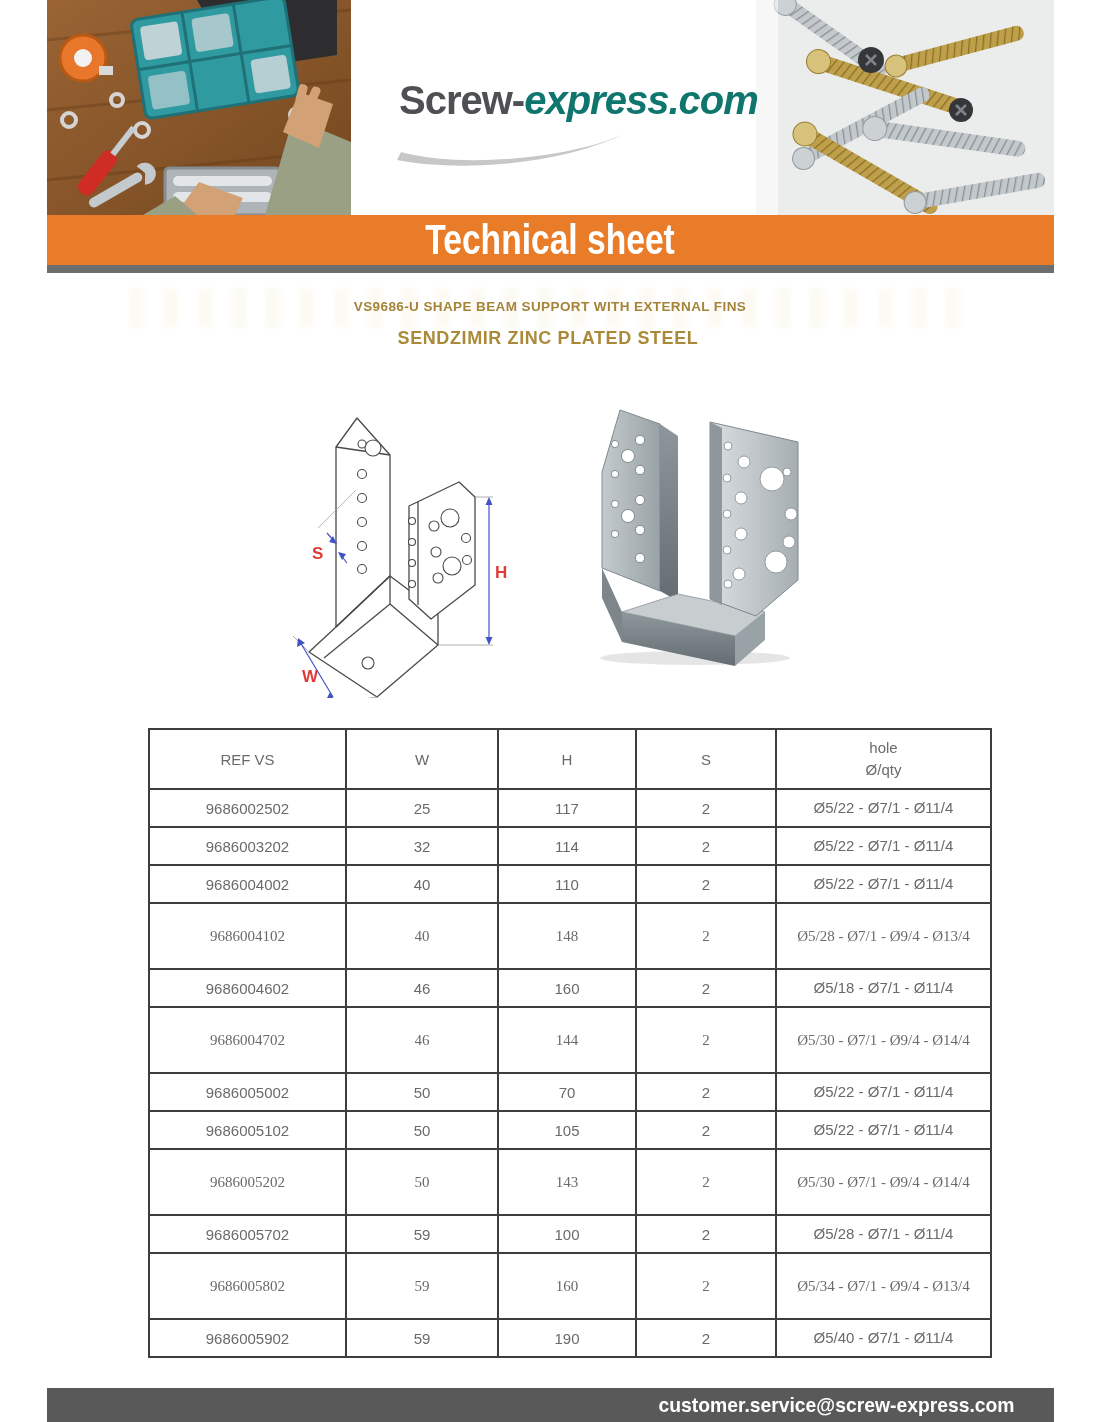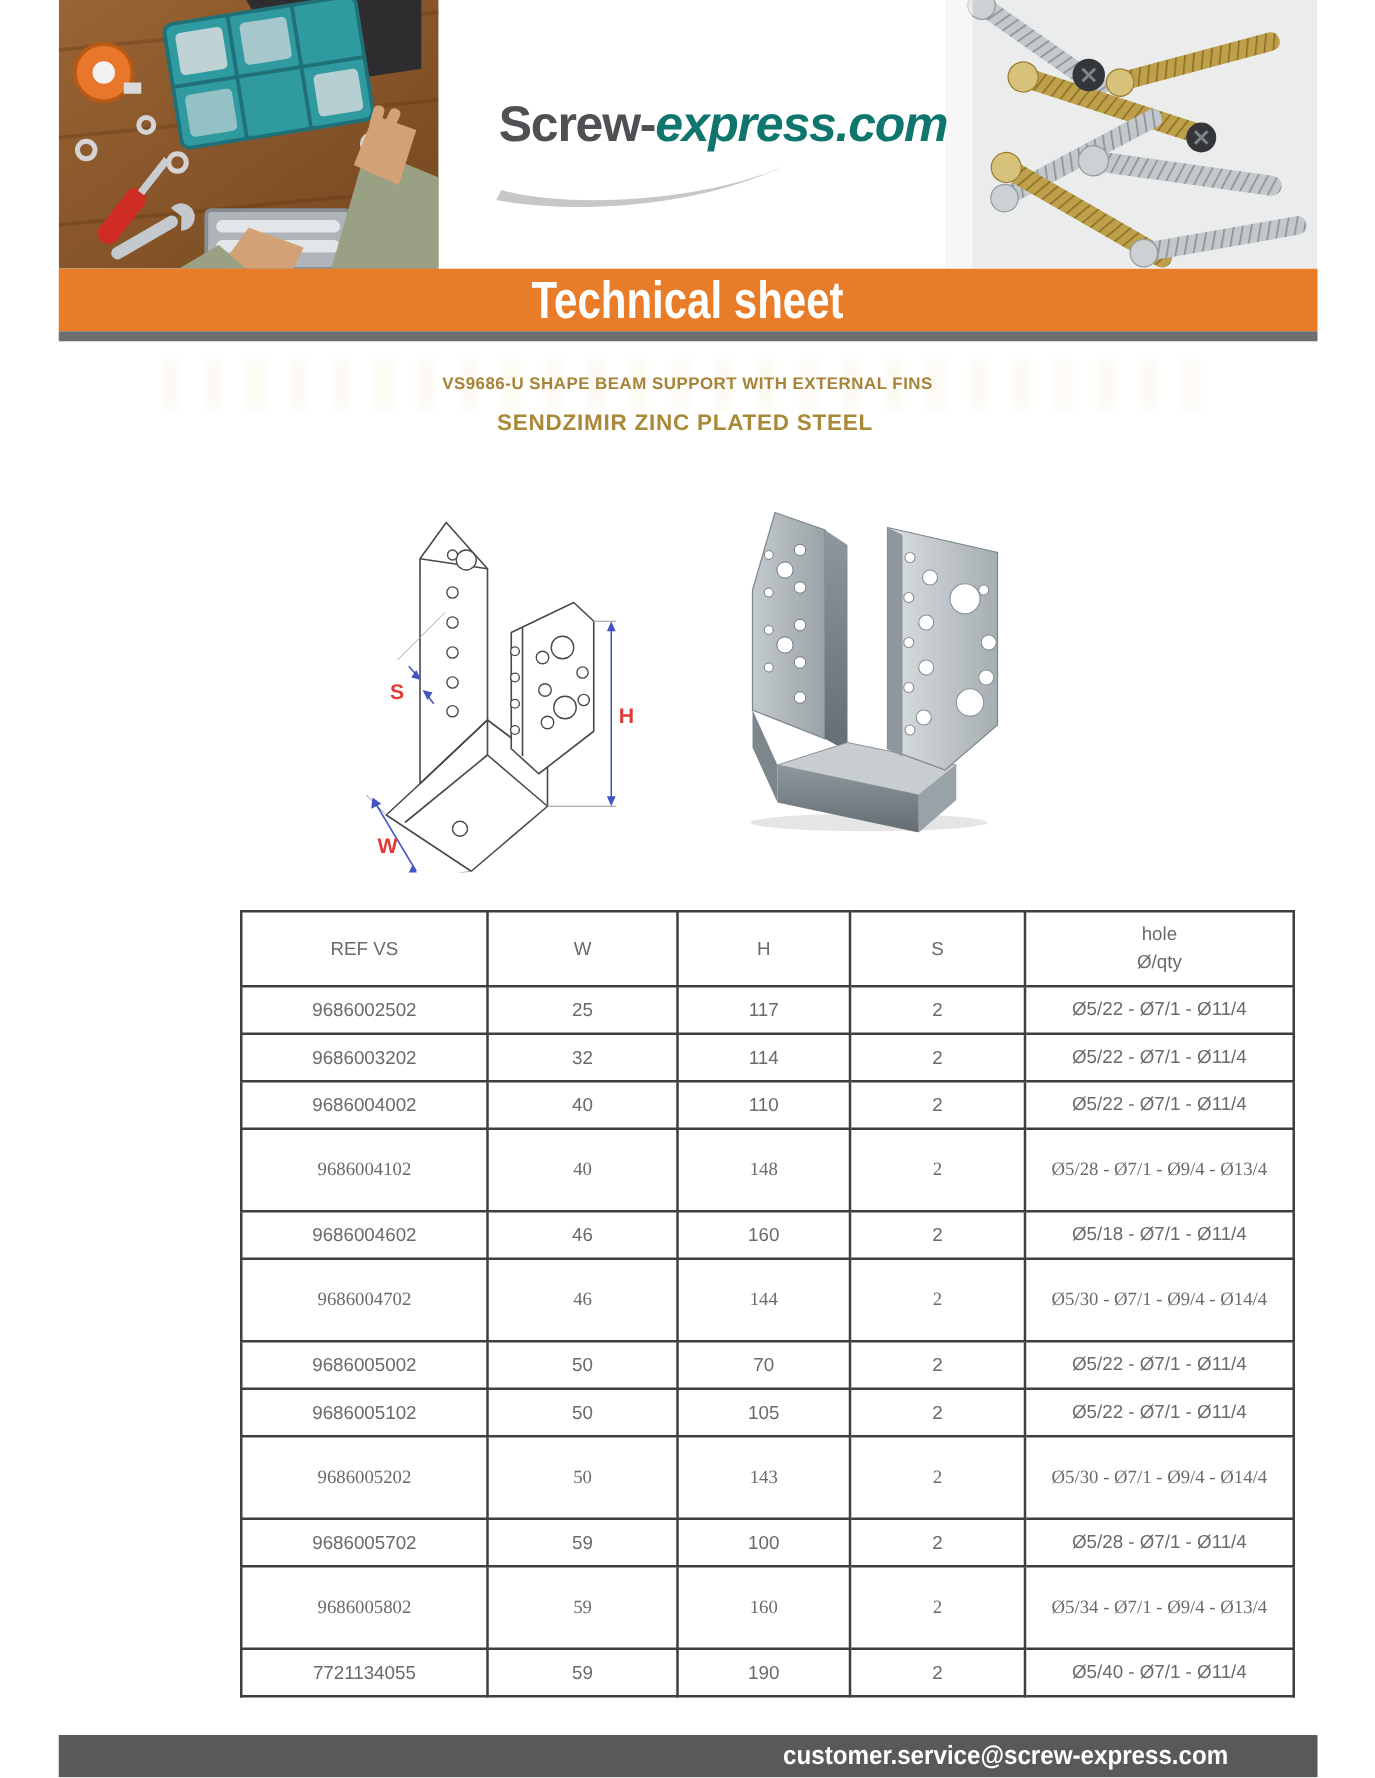--- a/index.html
+++ b/index.html
@@ -32,32 +32,32 @@
             font-size:13.5px; font-weight:bold; letter-spacing:0.4px; color:#a5843a; }
   .title2 { position:absolute; left:0; top:328px; width:1096px; text-align:center;
             font-size:18px; font-weight:bold; letter-spacing:0.6px; color:#aa8a38; }
 
   
   .drawing { position:absolute; left:278px; top:406px; }
   .photo   { position:absolute; left:560px; top:386px; }
 
   
   .spec-table { position:absolute; left:148px; top:728px; border-collapse:collapse;
-                table-layout:fixed; width:842px; color:#6a6a6a; font-size:15px;margin-left:44px; }
+                table-layout:fixed; width:842px; color:#6a6a6a; font-size:15px; }
   .spec-table th, .spec-table td { border:2px solid #3e3e3e; text-align:center;
                 vertical-align:middle; font-weight:normal; padding:2px 12px; }
   .spec-table thead th { height:60px; font-size:15px; }
   .spec-table tbody td { height:38px; }
   .spec-table tr.tall td { height:66px;font-family:Liberation Serif, serif; }
   .hole-cell { line-height:1.5; }
   .hole-head { line-height:1.5; font-size:14.5px; }
 
   
   .footer { position:absolute; left:47px; top:1388px; width:1007px; height:34px; background:#595959;
-            display:flex; align-items:center; justify-content:flex-end; padding-right:56px; }
+            display:flex; align-items:center; justify-content:flex-end; padding-right:24px; }
   .footer a { color:#ffffff; text-decoration:none; font-weight:bold; font-size:21px;
               display:inline-block; transform:scaleX(0.92); }
 </style>
 </head>
 <body>
 
 <div class="page">
 
   <div class="header">
 
@@ -407,21 +407,21 @@
           <td class="hole-cell">Ø5/28 - Ø7/1 - Ø11/4</td>
       </tr>
       <tr class="tall">
         <td>9686005802</td>
           <td>59</td>
           <td>160</td>
           <td>2</td>
           <td class="hole-cell">Ø5/34 - Ø7/1 - Ø9/4 - Ø13/4</td>
       </tr>
       <tr>
-        <td>7721134055</td>
+        <td>9686005902</td>
           <td>59</td>
           <td>190</td>
           <td>2</td>
           <td class="hole-cell">Ø5/40 - Ø7/1 - Ø11/4</td>
       </tr>
     </tbody>
   </table>
 
   <div class="footer">
     <a href="#">customer.service@screw-express.com</a>

